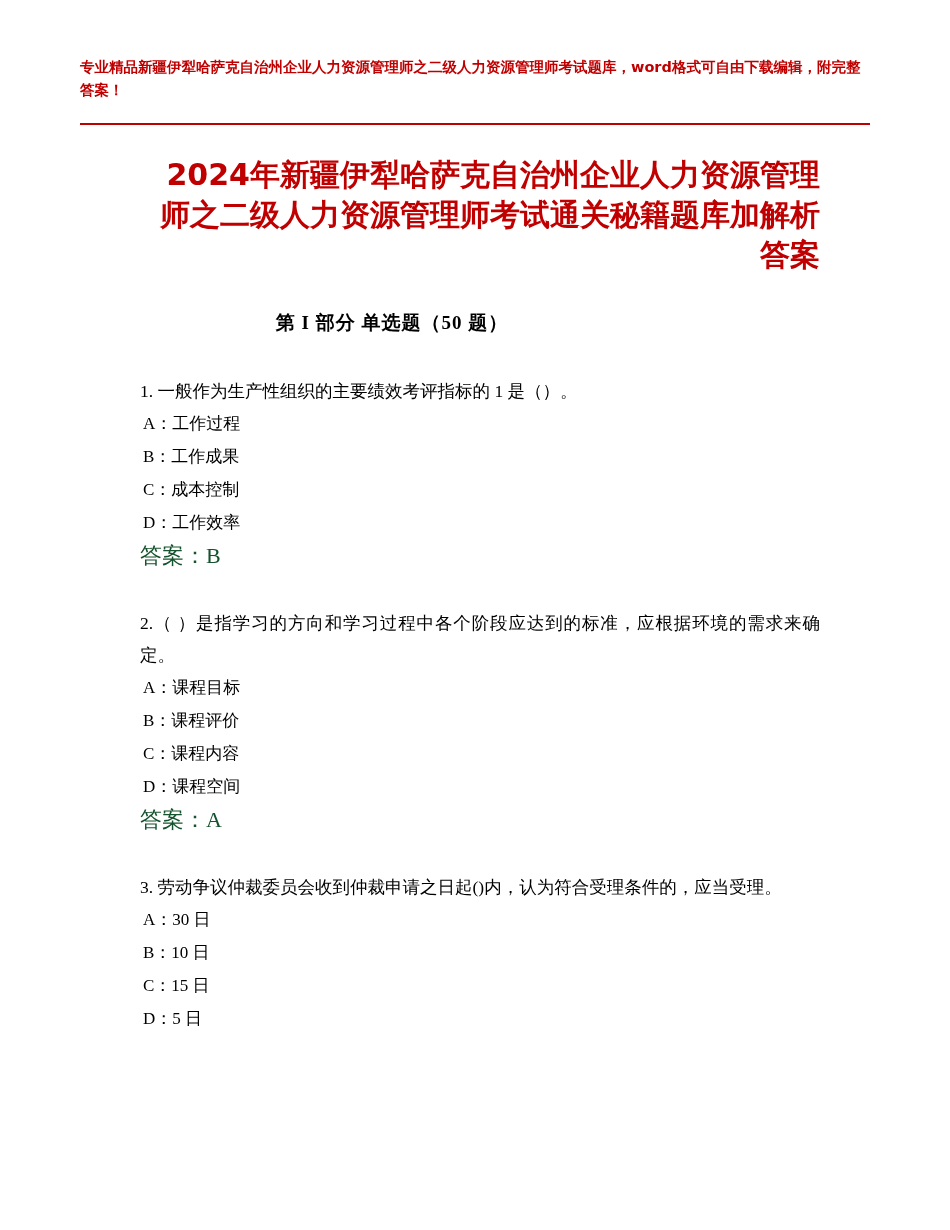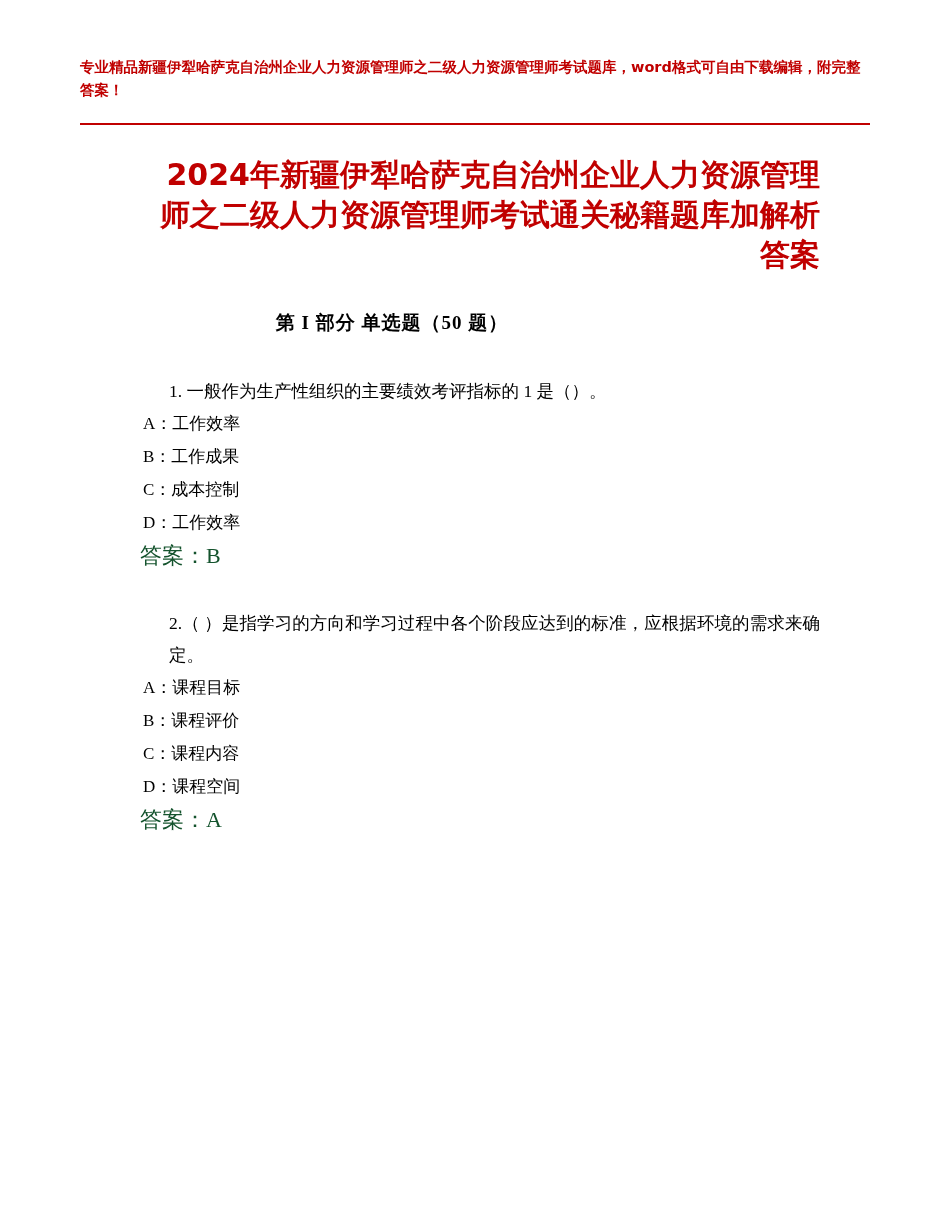--- a/index.html
+++ b/index.html
@@ -73,21 +73,20 @@
     width: 680px;
   }
   .question {
     margin-bottom: 26px;
   }
   .q-stem {
     font-size: 17.5px;
     line-height: 32px;
     color: #000000;
     text-align: justify;
-    margin-left: 29px;
   }
   .q-option {
     font-size: 17px;
     line-height: 33px;
     color: #000000;
     padding-left: 3px;
   }
   .q-answer {
     font-size: 22px;
     font-weight: normal;
@@ -105,36 +104,43 @@
   <div class="header-rule"></div>
 
   <div class="doc-title">2024年新疆伊犁哈萨克自治州企业人力资源管理师之二级人力资源管理师考试通关秘籍题库加解析答案</div>
 
   <div class="section-heading">第 I 部分  单选题（50 题）</div>
 
   <div class="content">
 
     <div class="question">
       <div class="q-stem">1. 一般作为生产性组织的主要绩效考评指标的 1 是（）。</div>
-      <div class="q-option">A：工作效率</div>
+      <div class="q-option">A：工作过程</div>
       <div class="q-option">B：工作成果</div>
       <div class="q-option">C：成本控制</div>
       <div class="q-option">D：工作效率</div>
       <div class="q-answer">答案：B</div>
     </div>
 
     <div class="spacer-1"></div>
 
     <div class="question">
       <div class="q-stem">2.（      ）是指学习的方向和学习过程中各个阶段应达到的标准，应根据环境的需求来确定。</div>
       <div class="q-option">A：课程目标</div>
       <div class="q-option">B：课程评价</div>
       <div class="q-option">C：课程内容</div>
       <div class="q-option">D：课程空间</div>
       <div class="q-answer">答案：A</div>
     </div>
 
     <div class="spacer-1"></div>
 
+    <div class="question">
+      <div class="q-stem">3. 劳动争议仲裁委员会收到仲裁申请之日起()内，认为符合受理条件的，应当受理。</div>
+      <div class="q-option">A：30 日</div>
+      <div class="q-option">B：10 日</div>
+      <div class="q-option">C：15 日</div>
+      <div class="q-option">D：5 日</div>
+    </div>
 
   </div>
 
 </div>
 
 </body></html>

